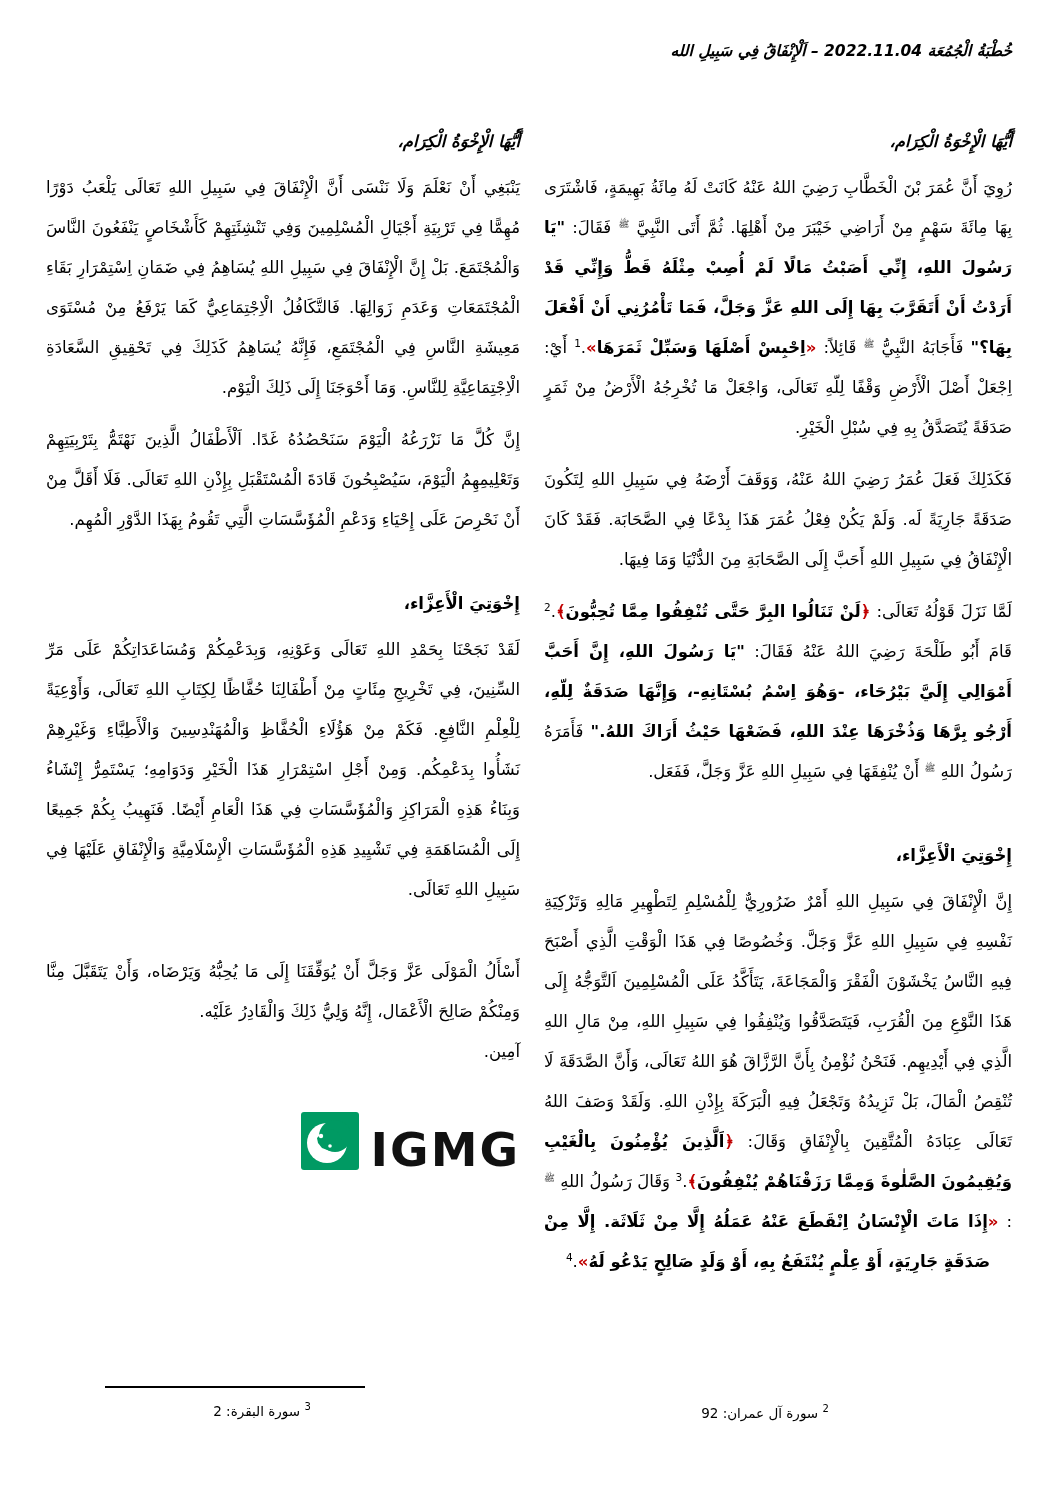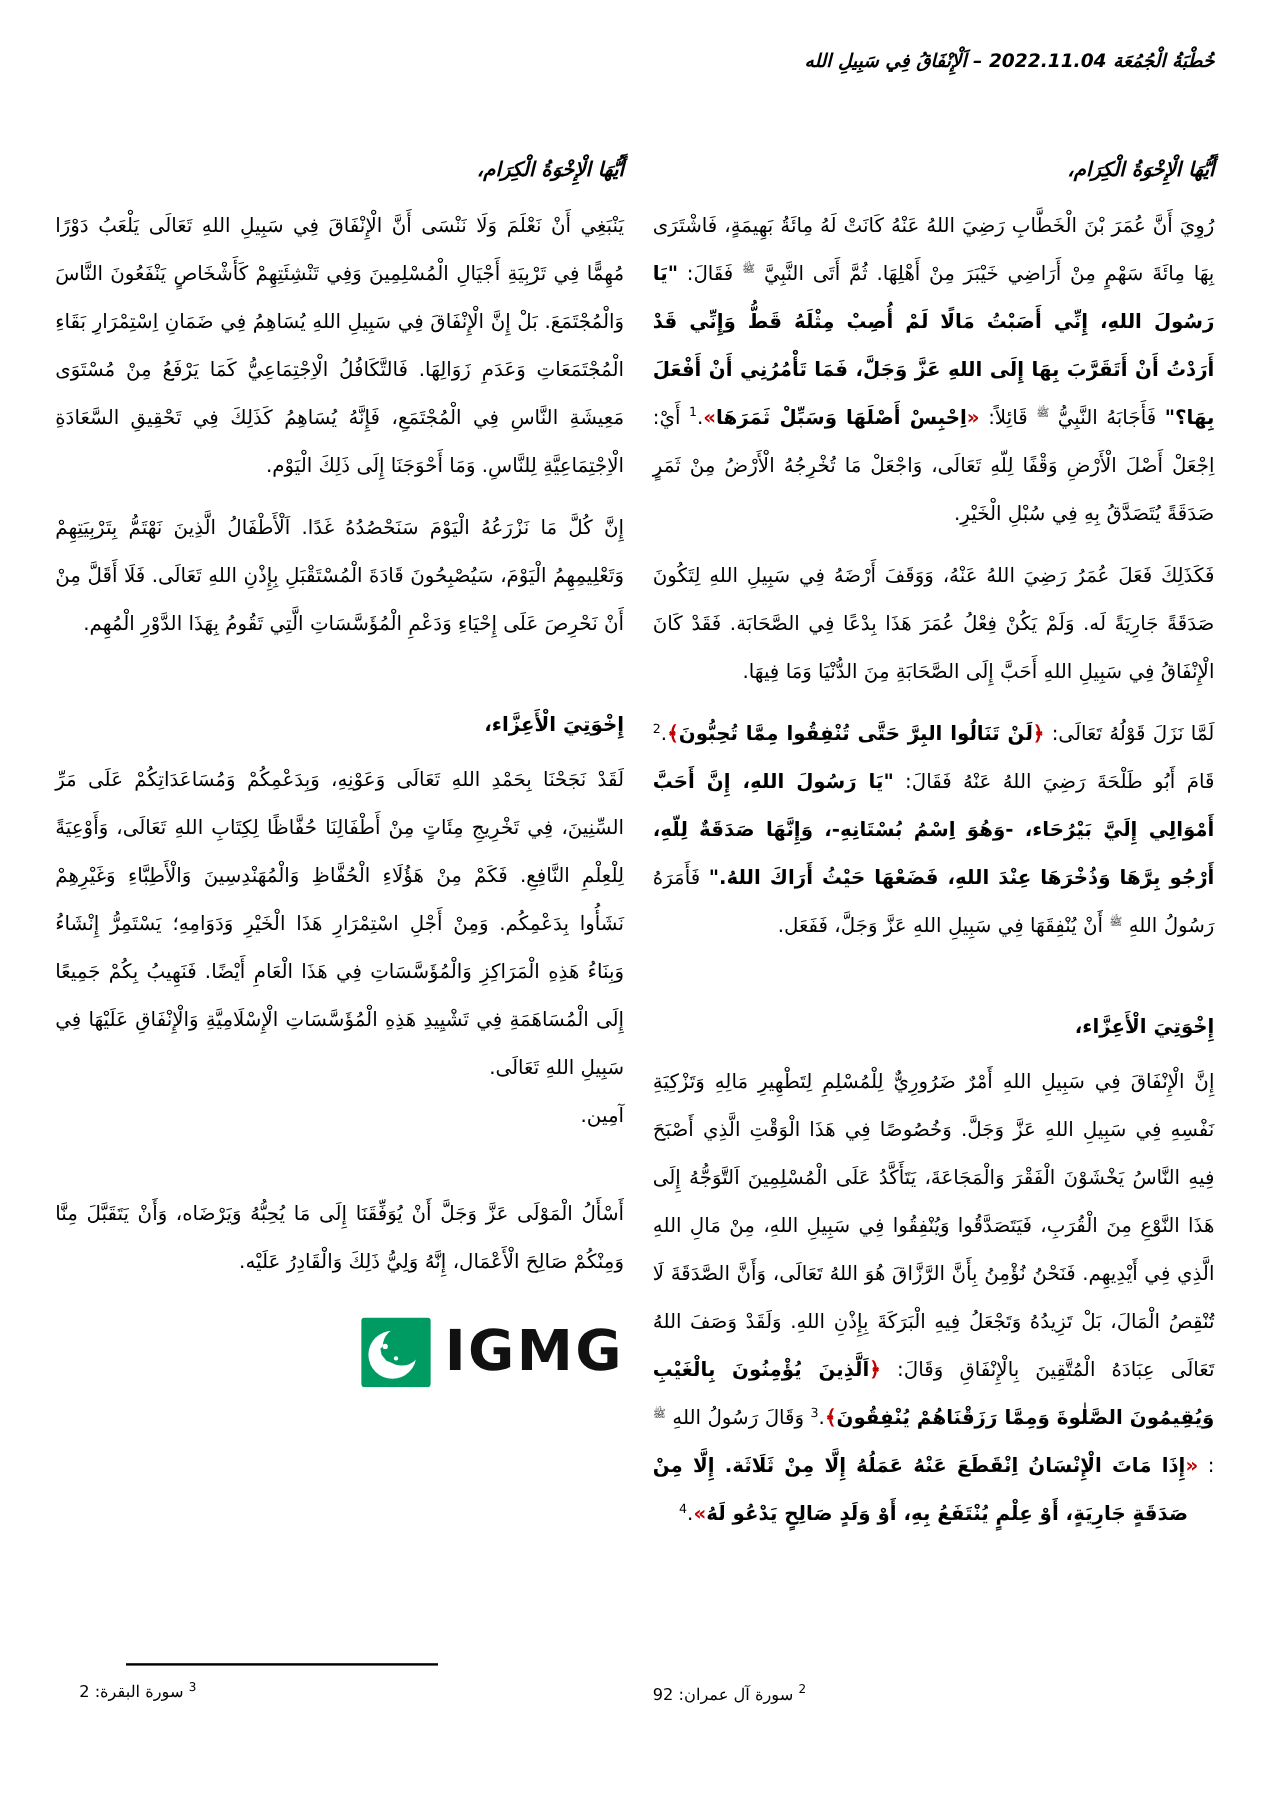--- a/index.html
+++ b/index.html
@@ -22,29 +22,29 @@
   .column .block:first-child{margin-top:0;font-style:italic;}
   .center-last{text-align-last:center;}
   .gap-before{margin-top:42px;}
   .tight{margin-top:-12px;}
   .s-n{}
   .s-b{font-weight:700;}
   .s-r{color:#c00000;font-weight:700;}
   .s-sup{vertical-align:super;font-size:10.5px;line-height:0;font-weight:400;}
   .s-saw{font-size:9px;vertical-align:super;line-height:0;}
   .logo-row{
-    direction:ltr;display:flex;align-items:center;gap:12px;
-    width:fit-content;margin-top:26px;
+    direction:ltr;display:flex;align-items:flex-end;gap:12px;
+    width:fit-content;margin-top:40px;
   }
   .logo-text{
     font-weight:700;font-size:47px;letter-spacing:2px;color:#111;
     font-family:"DejaVu Sans",sans-serif;
   }
   .footnotes{
-    direction:rtl;text-align:left;font-size:13.5px;line-height:21px;
+    direction:rtl;text-align:center;font-size:13.5px;line-height:21px;
     box-sizing:border-box;
   }
   .fn-left{position:absolute;top:1386px;left:46px;width:474px;padding-left:20px;padding-right:62px;}
   .fn-right{position:absolute;top:1398px;right:46px;width:468px;padding-right:26px;}
   .fn-rule{width:260px;border-top:2px solid #000;margin:0 0 8px 39px;margin-right:auto;direction:ltr;}
   .footnote{white-space:nowrap;}
   .fn-num{vertical-align:super;font-size:10px;}
 </style>
 </head>
 <body>
@@ -60,22 +60,22 @@
     <div class="block para center-last"><span class="s-n">إِنَّ الْإِنْفَاقَ فِي سَبِيلِ اللهِ أَمْرٌ ضَرُورِيٌّ لِلْمُسْلِمِ لِتَطْهِيرِ مَالِهِ وَتَزْكِيَةِ نَفْسِهِ فِي سَبِيلِ اللهِ عَزَّ وَجَلَّ. وَخُصُوصًا فِي هَذَا الْوَقْتِ الَّذِي أَصْبَحَ فِيهِ النَّاسُ يَخْشَوْنَ الْفَقْرَ وَالْمَجَاعَةَ، يَتَأَكَّدُ عَلَى الْمُسْلِمِينَ اَلتَّوَجُّهُ إِلَى هَذَا النَّوْعِ مِنَ الْقُرَبِ، فَيَتَصَدَّقُوا وَيُنْفِقُوا فِي سَبِيلِ اللهِ، مِنْ مَالِ اللهِ الَّذِي فِي أَيْدِيهِم. فَنَحْنُ نُؤْمِنُ بِأَنَّ الرَّزَّاقَ هُوَ اللهُ تَعَالَى، وَأَنَّ الصَّدَقَةَ لَا تُنْقِصُ الْمَالَ، بَلْ تَزِيدُهُ وَتَجْعَلُ فِيهِ الْبَرَكَةَ بِإِذْنِ اللهِ. وَلَقَدْ وَصَفَ اللهُ تَعَالَى عِبَادَهُ الْمُتَّقِينَ بِالْإِنْفَاقِ وَقَالَ: </span><span class="s-r">﴿</span><span class="s-b">اَلَّذِينَ يُؤْمِنُونَ بِالْغَيْبِ وَيُقِيمُونَ الصَّلٰوةَ وَمِمَّا رَزَقْنَاهُمْ يُنْفِقُونَ</span><span class="s-r">﴾</span><span class="s-n">.</span><span class="s-sup">3</span><span class="s-n"> وَقَالَ رَسُولُ اللهِ </span><span class="s-saw">ﷺ</span><span class="s-n"> : </span><span class="s-r">«</span><span class="s-b">إِذَا مَاتَ الْإِنْسَانُ اِنْقَطَعَ عَنْهُ عَمَلُهُ إِلَّا مِنْ ثَلَاثَة. إِلَّا مِنْ صَدَقَةٍ جَارِيَةٍ، أَوْ عِلْمٍ يُنْتَفَعُ بِهِ، أَوْ وَلَدٍ صَالِحٍ يَدْعُو لَهُ</span><span class="s-r">»</span><span class="s-n">.</span><span class="s-sup">4</span></div>
   </div>
 
 <div class="column col-left">
   <div>
       <div class="block heading"><span class="s-b">أَيُّهَا الْإِخْوَةُ الْكِرَام،</span></div>
       <div class="block para"><span class="s-n">يَنْبَغِي أَنْ نَعْلَمَ وَلَا نَنْسَى أَنَّ الْإِنْفَاقَ فِي سَبِيلِ اللهِ تَعَالَى يَلْعَبُ دَوْرًا مُهِمًّا فِي تَرْبِيَةِ أَجْيَالِ الْمُسْلِمِينَ وَفِي تَنْشِئَتِهِمْ كَأَشْخَاصٍ يَنْفَعُونَ النَّاسَ وَالْمُجْتَمَعَ. بَلْ إِنَّ الْإِنْفَاقَ فِي سَبِيلِ اللهِ يُسَاهِمُ فِي ضَمَانِ اِسْتِمْرَارِ بَقَاءِ الْمُجْتَمَعَاتِ وَعَدَمِ زَوَالِهَا. فَالتَّكَافُلُ الْاِجْتِمَاعِيُّ كَمَا يَرْفَعُ مِنْ مُسْتَوَى مَعِيشَةِ النَّاسِ فِي الْمُجْتَمَعِ، فَإِنَّهُ يُسَاهِمُ كَذَلِكَ فِي تَحْقِيقِ السَّعَادَةِ الْاِجْتِمَاعِيَّةِ لِلنَّاسِ. وَمَا أَحْوَجَنَا إِلَى ذَلِكَ الْيَوْم.</span></div>
       <div class="block para"><span class="s-n">إِنَّ كُلَّ مَا نَزْرَعُهُ الْيَوْمَ سَنَحْصُدُهُ غَدًا. اَلْأَطْفَالُ الَّذِينَ نَهْتَمُّ بِتَرْبِيَتِهِمْ وَتَعْلِيمِهِمُ الْيَوْمَ، سَيُصْبِحُونَ قَادَةَ الْمُسْتَقْبَلِ بِإِذْنِ اللهِ تَعَالَى. فَلَا أَقَلَّ مِنْ أَنْ نَحْرِصَ عَلَى إِحْيَاءِ وَدَعْمِ الْمُؤَسَّسَاتِ الَّتِي تَقُومُ بِهَذَا الدَّوْرِ الْمُهِم.</span></div>
       <div class="block heading"><span class="s-b">إِخْوَتِيَ الْأَعِزَّاء،</span></div>
       <div class="block para"><span class="s-n">لَقَدْ نَجَحْنَا بِحَمْدِ اللهِ تَعَالَى وَعَوْنِهِ، وَبِدَعْمِكُمْ وَمُسَاعَدَاتِكُمْ عَلَى مَرِّ السِّنِينَ، فِي تَخْرِيجِ مِئَاتٍ مِنْ أَطْفَالِنَا حُفَّاظًا لِكِتَابِ اللهِ تَعَالَى، وَأَوْعِيَةً لِلْعِلْمِ النَّافِعِ. فَكَمْ مِنْ هَؤُلَاءِ الْحُفَّاظِ وَالْمُهَنْدِسِينَ وَالْأَطِبَّاءِ وَغَيْرِهِمْ نَشَأُوا بِدَعْمِكُم. وَمِنْ أَجْلِ اسْتِمْرَارِ هَذَا الْخَيْرِ وَدَوَامِهِ؛ يَسْتَمِرُّ إِنْشَاءُ وَبِنَاءُ هَذِهِ الْمَرَاكِزِ وَالْمُؤَسَّسَاتِ فِي هَذَا الْعَامِ أَيْضًا. فَنَهِيبُ بِكُمْ جَمِيعًا إِلَى الْمُسَاهَمَةِ فِي تَشْيِيدِ هَذِهِ الْمُؤَسَّسَاتِ الْإِسْلَامِيَّةِ وَالْإِنْفَاقِ عَلَيْهَا فِي سَبِيلِ اللهِ تَعَالَى.</span></div>
+      <div class="block para gap-before"><span class="s-n">أَسْأَلُ الْمَوْلَى عَزَّ وَجَلَّ أَنْ يُوَفِّقَنَا إِلَى مَا يُحِبُّهُ وَيَرْضَاه، وَأَنْ يَتَقَبَّلَ مِنَّا وَمِنْكُمْ صَالِحَ الْأَعْمَال، إِنَّهُ وَلِيُّ ذَلِكَ وَالْقَادِرُ عَلَيْه.</span></div>
       <div class="block para tight"><span class="s-n">آمِين.</span></div>
-      <div class="block para gap-before"><span class="s-n">أَسْأَلُ الْمَوْلَى عَزَّ وَجَلَّ أَنْ يُوَفِّقَنَا إِلَى مَا يُحِبُّهُ وَيَرْضَاه، وَأَنْ يَتَقَبَّلَ مِنَّا وَمِنْكُمْ صَالِحَ الْأَعْمَال، إِنَّهُ وَلِيُّ ذَلِكَ وَالْقَادِرُ عَلَيْه.</span></div>
     </div>
 
   <div class="logo-row">
     <svg width="58" height="58" viewBox="0 0 58 58">
       <rect x="0" y="0" width="58" height="58" rx="3" fill="#009a63"></rect>
       <circle cx="26" cy="31" r="20" fill="#ffffff"></circle>
       <circle cx="34" cy="24" r="16" fill="#009a63"></circle>
       <path d="M16 26 l7 -7 l8 -2 l7 4 l3 7 l-4 8 l-8 3 l-8 -3 l-4 -5 z" fill="#009a63"></path>
       <circle cx="20" cy="24" r="2.2" fill="#ffffff"></circle>
       <circle cx="29" cy="34" r="1.8" fill="#ffffff"></circle>

